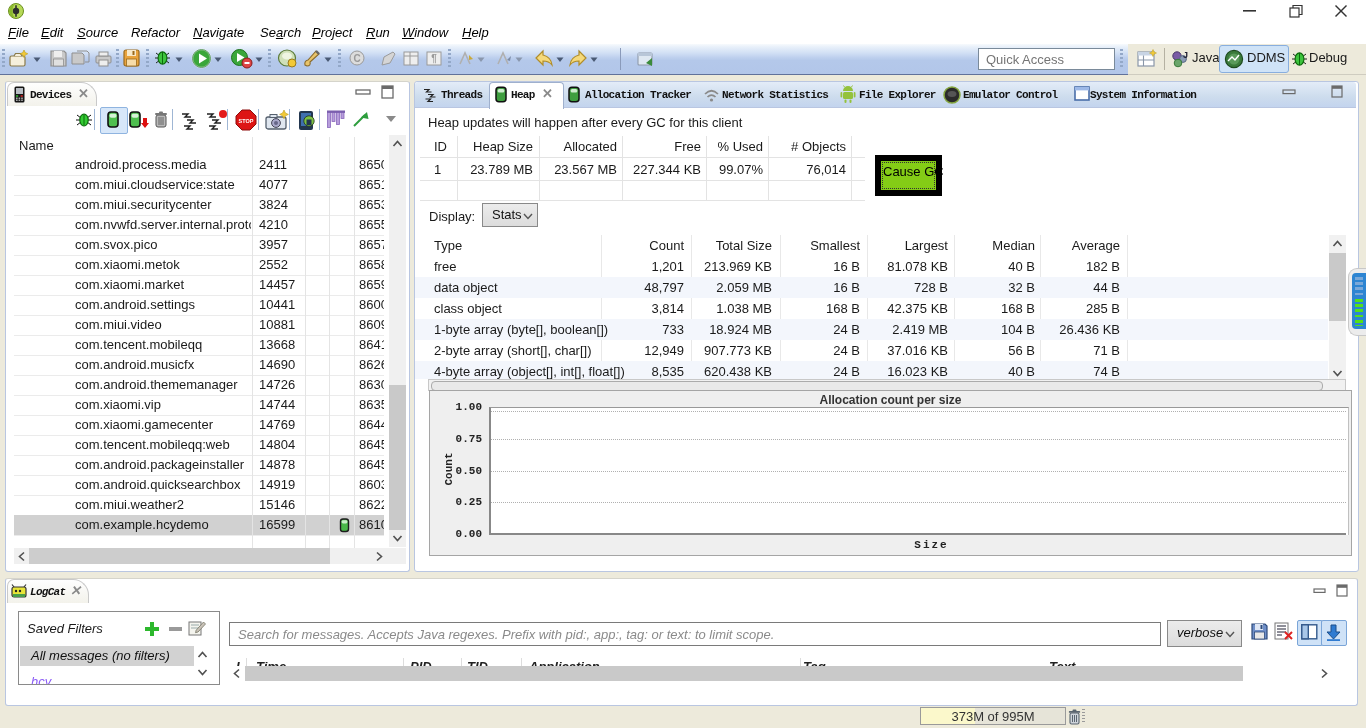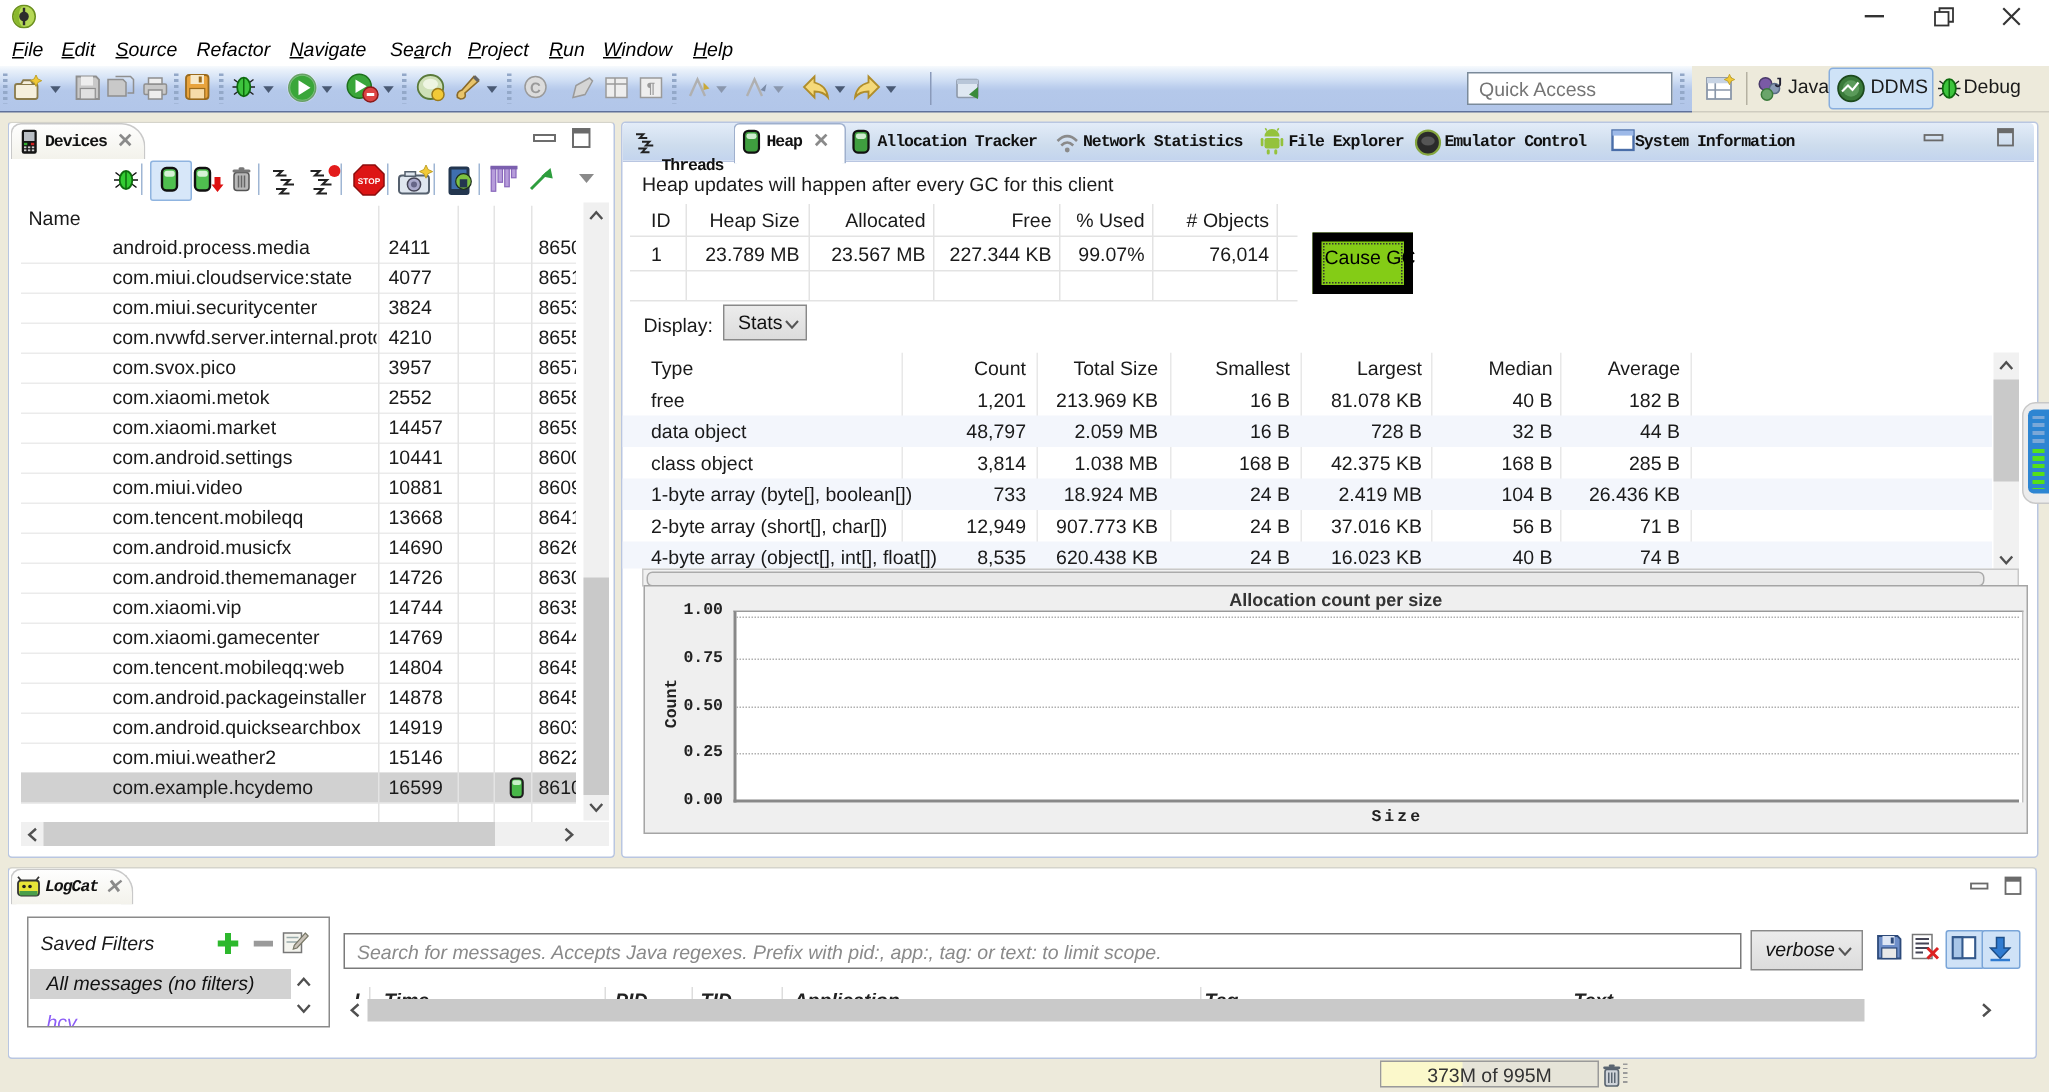--- a/index.html
+++ b/index.html
@@ -514,21 +514,21 @@
 
  <div class="abs" style="left:0;top:0;width:941px;height:25px;background:linear-gradient(#e3ecf8,#cddced 60%,#c3d4ee);border-radius:3px 3px 0 0;border-bottom:1px solid #b9c6e1"></div>
  <div class="abs" id="heaptab" style="left:74px;top:0;width:73px;height:26px;background:#fff;border:1px solid #9fb0cd;border-bottom:none;border-radius:4px 4px 0 0"></div>
  <svg class="abs" style="left:7px;top:4px" width="17" height="17" viewBox="0 0 17 17">
   <g fill="none" stroke="#222" stroke-width="1.2">
         <path d="M2 3.5 L7 3.5 L4.5 6 L9.5 6"></path>
         <path d="M6 8.5 L11 8.5 L8.5 11 L13.5 11"></path>
         <path d="M3.5 13 L8.5 13 L6 15.5 L11 15.5"></path>
       </g>
  </svg>
- <span class="tabtext abs" style="left:26px;top:23px">Threads</span>
+ <span class="tabtext abs" style="left:26px;top:7px">Threads</span>
  <svg class="abs" style="left:80px;top:4px" width="12" height="17" viewBox="0 0 12 17">
   <rect x="1" y="1.2" width="10" height="14.5" rx="3" fill="#3f9e3f" stroke="#111" stroke-width="1.5"></rect>
   <rect x="2.6" y="3" width="6.8" height="3.6" rx="1.6" fill="#cfeccf"></rect>
  </svg>
  <span class="tabtext abs" style="left:96px;top:7px">Heap</span>
  <span class="abs" style="left:127px;top:4px;color:#8a8a8a;font-size:13px;font-weight:bold">✕</span>
  <svg class="abs" style="left:153px;top:4px" width="12" height="17" viewBox="0 0 12 17">
   <rect x="1" y="1.2" width="10" height="14.5" rx="3" fill="#3f9e3f" stroke="#111" stroke-width="1.5"></rect>
   <rect x="2.6" y="3" width="6.8" height="3.6" rx="1.6" fill="#cfeccf"></rect>
  </svg>

